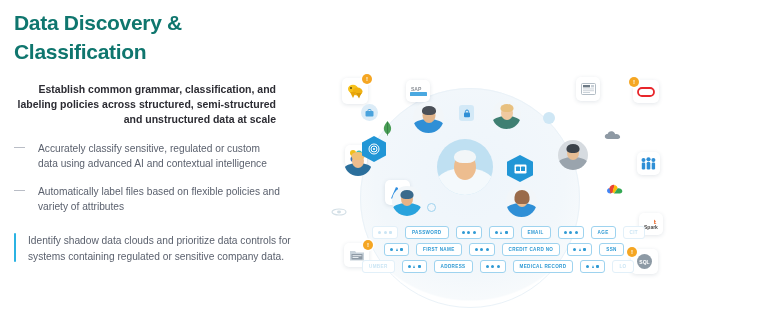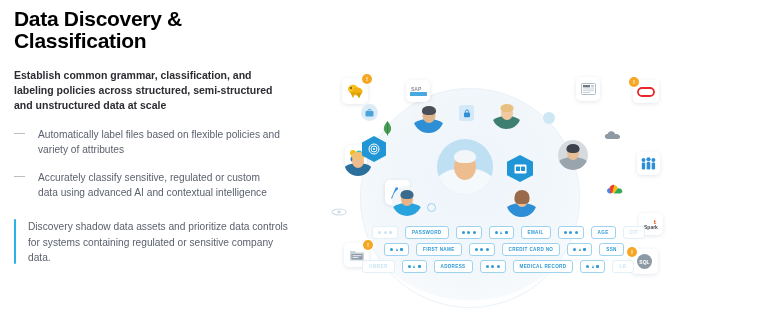--- a/index.html
+++ b/index.html
@@ -13,34 +13,35 @@
 
   
   .left{
     position:relative;
     width:300px;
     padding:8px 0 0 14px;
     box-sizing:border-box;
   }
   .title{
     font-size:21px;
-    line-height:22px;
+    line-height:29px;
     font-weight:700;
     letter-spacing:-0.3px;
-    color:#000000;
+    color:#0f766e;
     margin:0;
     width:250px;
   }
   .subtitle{
     margin:16px 0 0 0;
     font-size:10.5px;
     line-height:15px;
     font-weight:700;
     color:#2c2c33;
     width:262px;
+    text-align:right;
   }
   .bullets{margin:14px 0 0 0;padding:0;list-style:none;width:268px;}
   .bullet{
     position:relative;
     padding-left:24px;
     margin-bottom:13px;
     font-size:10.2px;
     line-height:15px;
     color:#5b616e;
   }
@@ -165,31 +166,31 @@
   <div class="left">
     <h1 class="title">Data Discovery &amp; Classification</h1>
     <p class="subtitle">Establish common grammar, classification, and labeling policies across structured, semi-structured and unstructured data at scale</p>
 
     <ul class="bullets">
       <li class="bullet">
         <span class="dash"></span>
       </li>
       <li class="bullet">
         <span class="dash"></span>
-        <span>Automatically label files based on flexible policies and variety of attributes</span>
+        <span>Accurately classify sensitive, regulated or custom data using advanced AI and contextual intelligence</span>
       </li>
       <li class="bullet">
         <span class="dash"></span>
-        <span>Accurately classify sensitive, regulated or custom data using advanced AI and contextual intelligence</span>
+        <span>Automatically label files based on flexible policies and variety of attributes</span>
       </li>
     </ul>
 
     <div class="callout">
       <span class="callout-bar"></span>
-      <div class="callout-text">Discovery shadow data assets and prioritize data controls for systems containing regulated or sensitive company data.</div>
+      <div class="callout-text">Identify shadow data clouds and prioritize data controls for systems containing regulated or sensitive company data.</div>
     </div>
   </div>
 
   <div class="right">
 
     <div class="arc"></div>
     <div class="arc-ring"></div>
 
     <div class="tile" style="left:42px;top:78px;width:26px;height:26px;">
       <svg width="17" height="15" viewBox="0 0 17 15">

